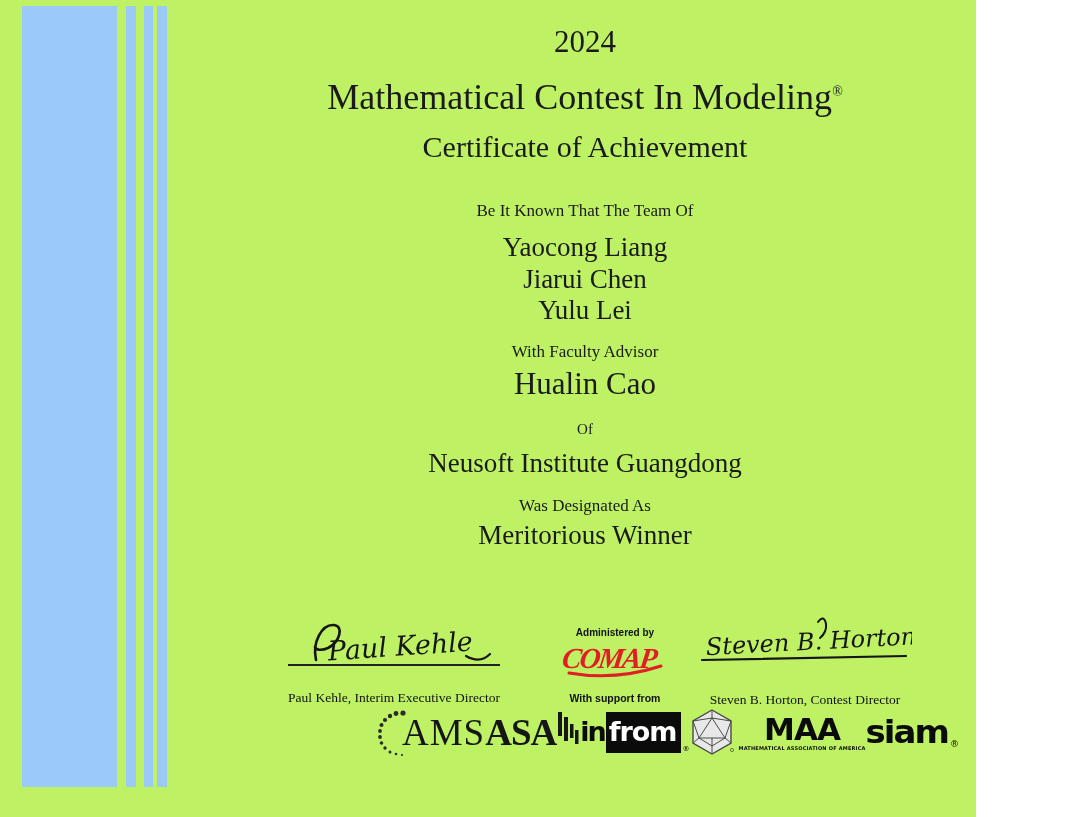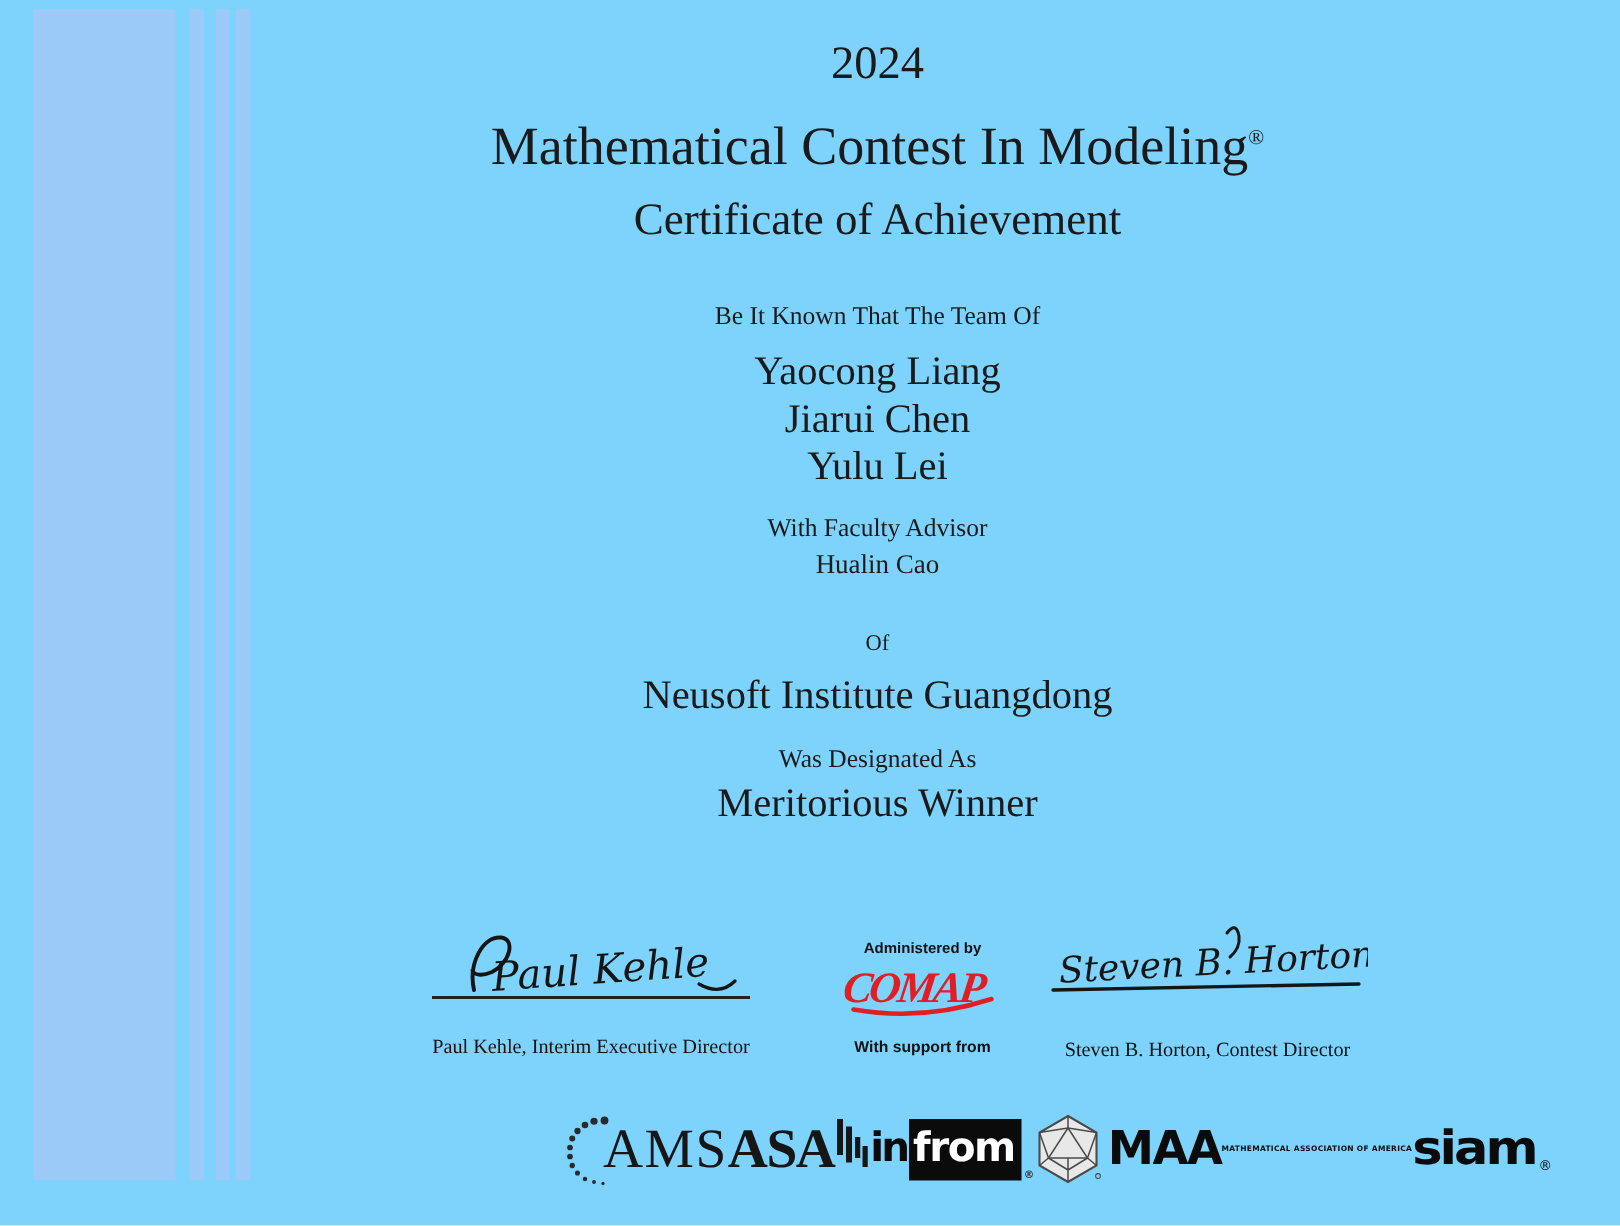--- a/index.html
+++ b/index.html
@@ -1,21 +1,21 @@
 <!DOCTYPE html>
 <html><head>
 <meta charset="utf-8">
 <style>
   * { margin: 0; padding: 0; box-sizing: border-box; }
   html, body { background: #ffffff; }
   .page {
     position: relative;
-    width: 1080px;
+    width: 976px;
     height: 817px;
-    background: #7dd3fc;
+    background: #bef264;
     overflow: hidden;
     font-family: "Liberation Serif", serif;
     color: #1a1a1a;
   }
   
   .stripe { position: absolute; top: 6px; height: 781px; background: #9BCAF9; }
   .stripe-wide { left: 22px;  width: 95px; }
   .stripe-1    { left: 126px; width: 10px; }
   .stripe-2    { left: 144px; width: 9px;  }
   .stripe-3    { left: 157px; width: 10px; }
@@ -26,56 +26,56 @@
   .year        { top: 24px;  font-size: 31px; }
   .title       { top: 76px;  font-size: 36px; }
   .title sup   { font-size: 14px; vertical-align: super; line-height: 0; }
   .subtitle    { top: 130px; font-size: 30px; }
   .small-label { font-size: 17px; }
   .team-intro  { top: 201px; }
   .member-1    { top: 232px; font-size: 27px; }
   .member-2    { top: 264px; font-size: 27px; }
   .member-3    { top: 295px; font-size: 27px; }
   .advisor-intro { top: 342px; }
-  .advisor     { top: 366px; font-size: 18px; }
+  .advisor     { top: 366px; font-size: 31px; }
   .of-label    { top: 421px; font-size: 15px; }
   .institution { top: 448px; font-size: 27px; }
   .designation-intro { top: 496px; }
   .designation { top: 520px; font-size: 27px; }
 
   
   .sig-block { position: absolute; text-align: center; }
   .sig-left  { left: 288px; top: 616px; width: 212px; }
   .sig-right { left: 698px; top: 612px; width: 214px; }
   .sig-rule  { border-top: 2px solid #222; width: 100%; margin-top: -4px; }
   .sig-label { font-size: 13.5px; margin-top: 24px; color: #111; }
   .sig-svg   { display: block; }
 
   .comap-block { position: absolute; left: 541px; top: 627px; width: 120px; text-align: center;
                  font-family: "Liberation Sans", sans-serif; margin-left: 14px; }
   .comap-top   { font-size: 10px; font-weight: bold; color: #111; }
   .comap-logo  { display: block; margin: 2px auto 0 auto; }
   .comap-bottom{ font-size: 10.5px; font-weight: bold; color: #111; margin-top: 10px; }
 
   
-  .logos-row { position: absolute; left: 374px; top: 740px; width: 465px; height: 52px;
+  .logos-row { position: absolute; left: 374px; top: 706px; width: 465px; height: 52px;
                display: flex; align-items: center; justify-content: space-between; }
   .logo-item { display: flex; align-items: center; }
   .ams-text { font-family: "Liberation Serif", serif; font-size: 37px; letter-spacing: 1px;
               color: #161616; margin-left: -6px; }
   .asa-text { font-family: "Liberation Serif", serif; font-size: 37px; font-weight: bold;
               color: #161616; letter-spacing: -1px; text-align: right; }
   .asa-bars { margin-left: 2px; margin-top: -6px; }
   .informs  { font-family: "DejaVu Sans", sans-serif; font-weight: bold; align-items: flex-start; }
   .informs-in { font-size: 27px; color: #0b0b0b; letter-spacing: -2px; line-height: 1; margin-top: 6px; }
   .informs-box { background: #0b0b0b; color: #ffffff; font-size: 27px; letter-spacing: -1px;
                  line-height: 1; padding: 6px 5px 8px 3px; margin-left: 1px; }
   .informs-reg { font-size: 7px; color: #333; align-self: flex-end; margin-left: 1px; }
   .maa { gap: 3px; }
-  .maa-col { display: flex; flex-direction: row; align-items: center; font-family: "DejaVu Sans", sans-serif; }
+  .maa-col { display: flex; flex-direction: column; align-items: center; font-family: "DejaVu Sans", sans-serif; }
   .maa-text { font-size: 31px; font-weight: 900; letter-spacing: -1px; color: #0b0b0b; line-height: 1; }
   .maa-caption { font-size: 5px; font-weight: bold; color: #0b0b0b; letter-spacing: 0.2px; white-space: nowrap; }
   .siam { font-family: "DejaVu Sans", sans-serif; }
   .siam-text { font-size: 34px; font-weight: 900; letter-spacing: -2px; color: #0b0b0b;
                transform: scaleY(0.92); line-height: 1; }
   .siam-reg { font-size: 9px; color: #0b0b0b; align-self: flex-end; margin-left: 2px; }
 </style>
 </head>
 <body>
 

